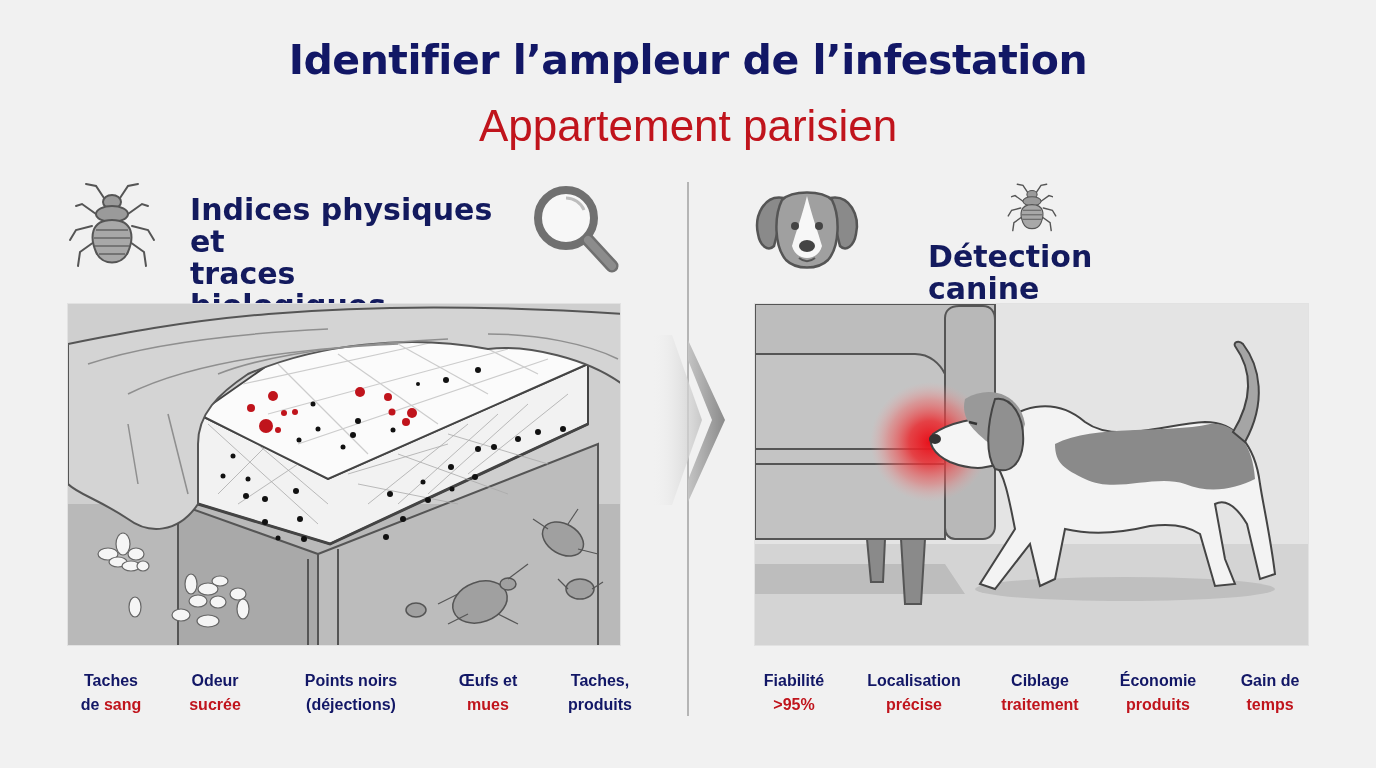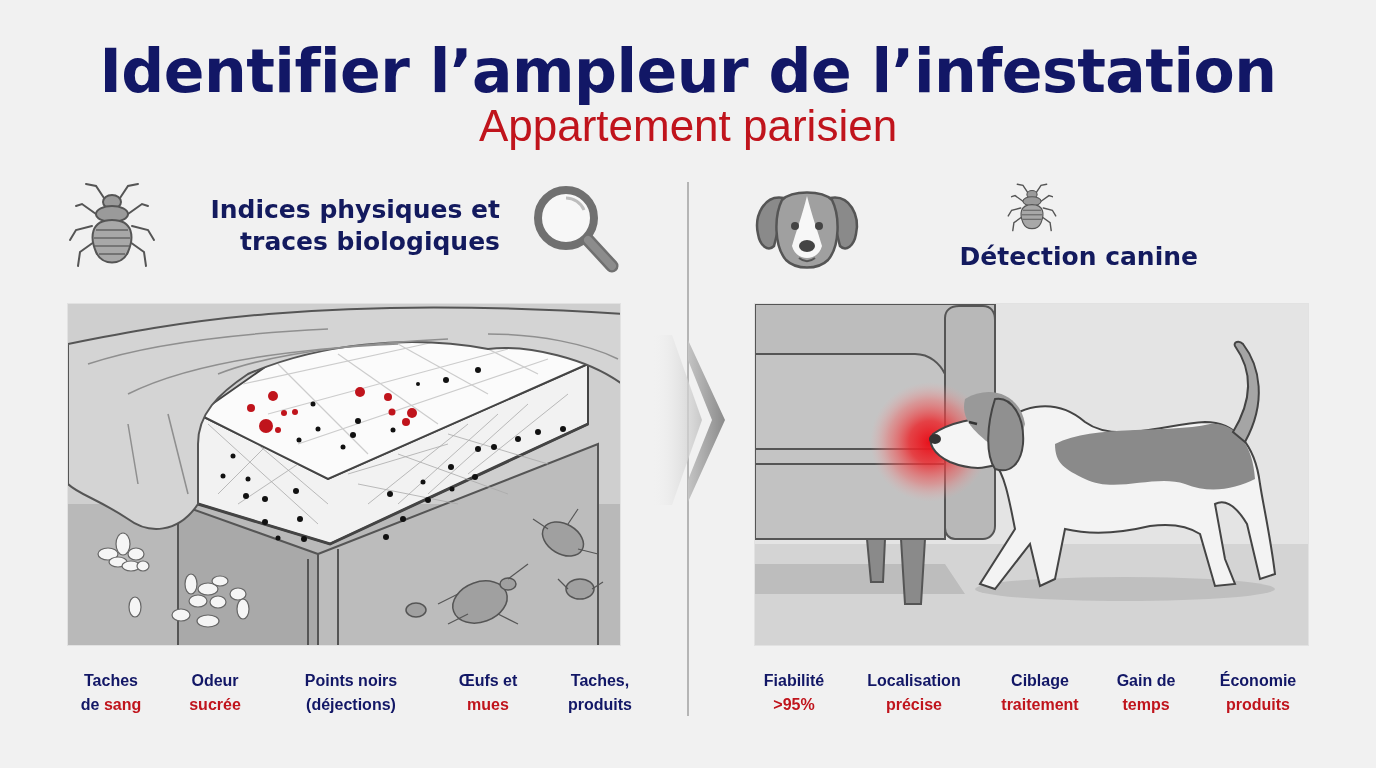--- a/index.html
+++ b/index.html
@@ -5,36 +5,36 @@
   * { box-sizing: border-box; margin: 0; padding: 0; }
   html, body { width: 1376px; height: 768px; overflow: hidden; }
   body {
     background: #f1f1f1;
     font-family: "Liberation Sans", "DejaVu Sans", sans-serif;
     position: relative;
   }
   .title {
     position: absolute; left: 0; top: 36px; width: 1376px;
     text-align: center; font-family: "DejaVu Sans", sans-serif;
-    font-weight: bold; font-size: 60px; color: #121766;
+    font-weight: bold; font-size: 41px; color: #121766;
     letter-spacing: -0.5px;
   }
   .subtitle {
     position: absolute; left: 0; top: 101px; width: 1376px;
     text-align: center; font-size: 44px; color: #c0141c;
   }
   .divider {
     position: absolute; left: 687px; top: 182px; width: 2px; height: 534px;
     background: #b5b5b5;
   }
   .chevron { position: absolute; left: 650px; top: 330px; }
   .sec-title {
     position: absolute; font-family: "DejaVu Sans", sans-serif;
-    font-weight: bold; color: #131a5e; text-align: right; line-height: 32px;
-    font-size: 25px;
+    font-weight: bold; color: #131a5e; text-align: left; line-height: 32px;
+    font-size: 30px;
   }
   .panel {
     position: absolute; border: 1px solid #e2e2e2; overflow: hidden;
     background: #d9d9d9;
   }
   .icon { position: absolute; }
   .labels {
     position: absolute; top: 669px; display: flex;
   }
   .lbl {
@@ -341,21 +341,21 @@
     <div class="red">&gt;95%</div>
   </div>
   <div class="lbl" style="width:140px;">
     <div>Localisation</div>
     <div class="red">précise</div>
   </div>
   <div class="lbl" style="width:112px;">
     <div>Ciblage</div>
     <div class="red">traitement</div>
   </div>
+  <div class="lbl" style="width:124px;">
+    <div>Économie</div>
+    <div class="red">produits</div>
+  </div>
   <div class="lbl" style="width:100px;">
     <div>Gain de</div>
     <div class="red">temps</div>
   </div>
-  <div class="lbl" style="width:124px;">
-    <div>Économie</div>
-    <div class="red">produits</div>
-  </div>
 </div>
 
 </body></html>

